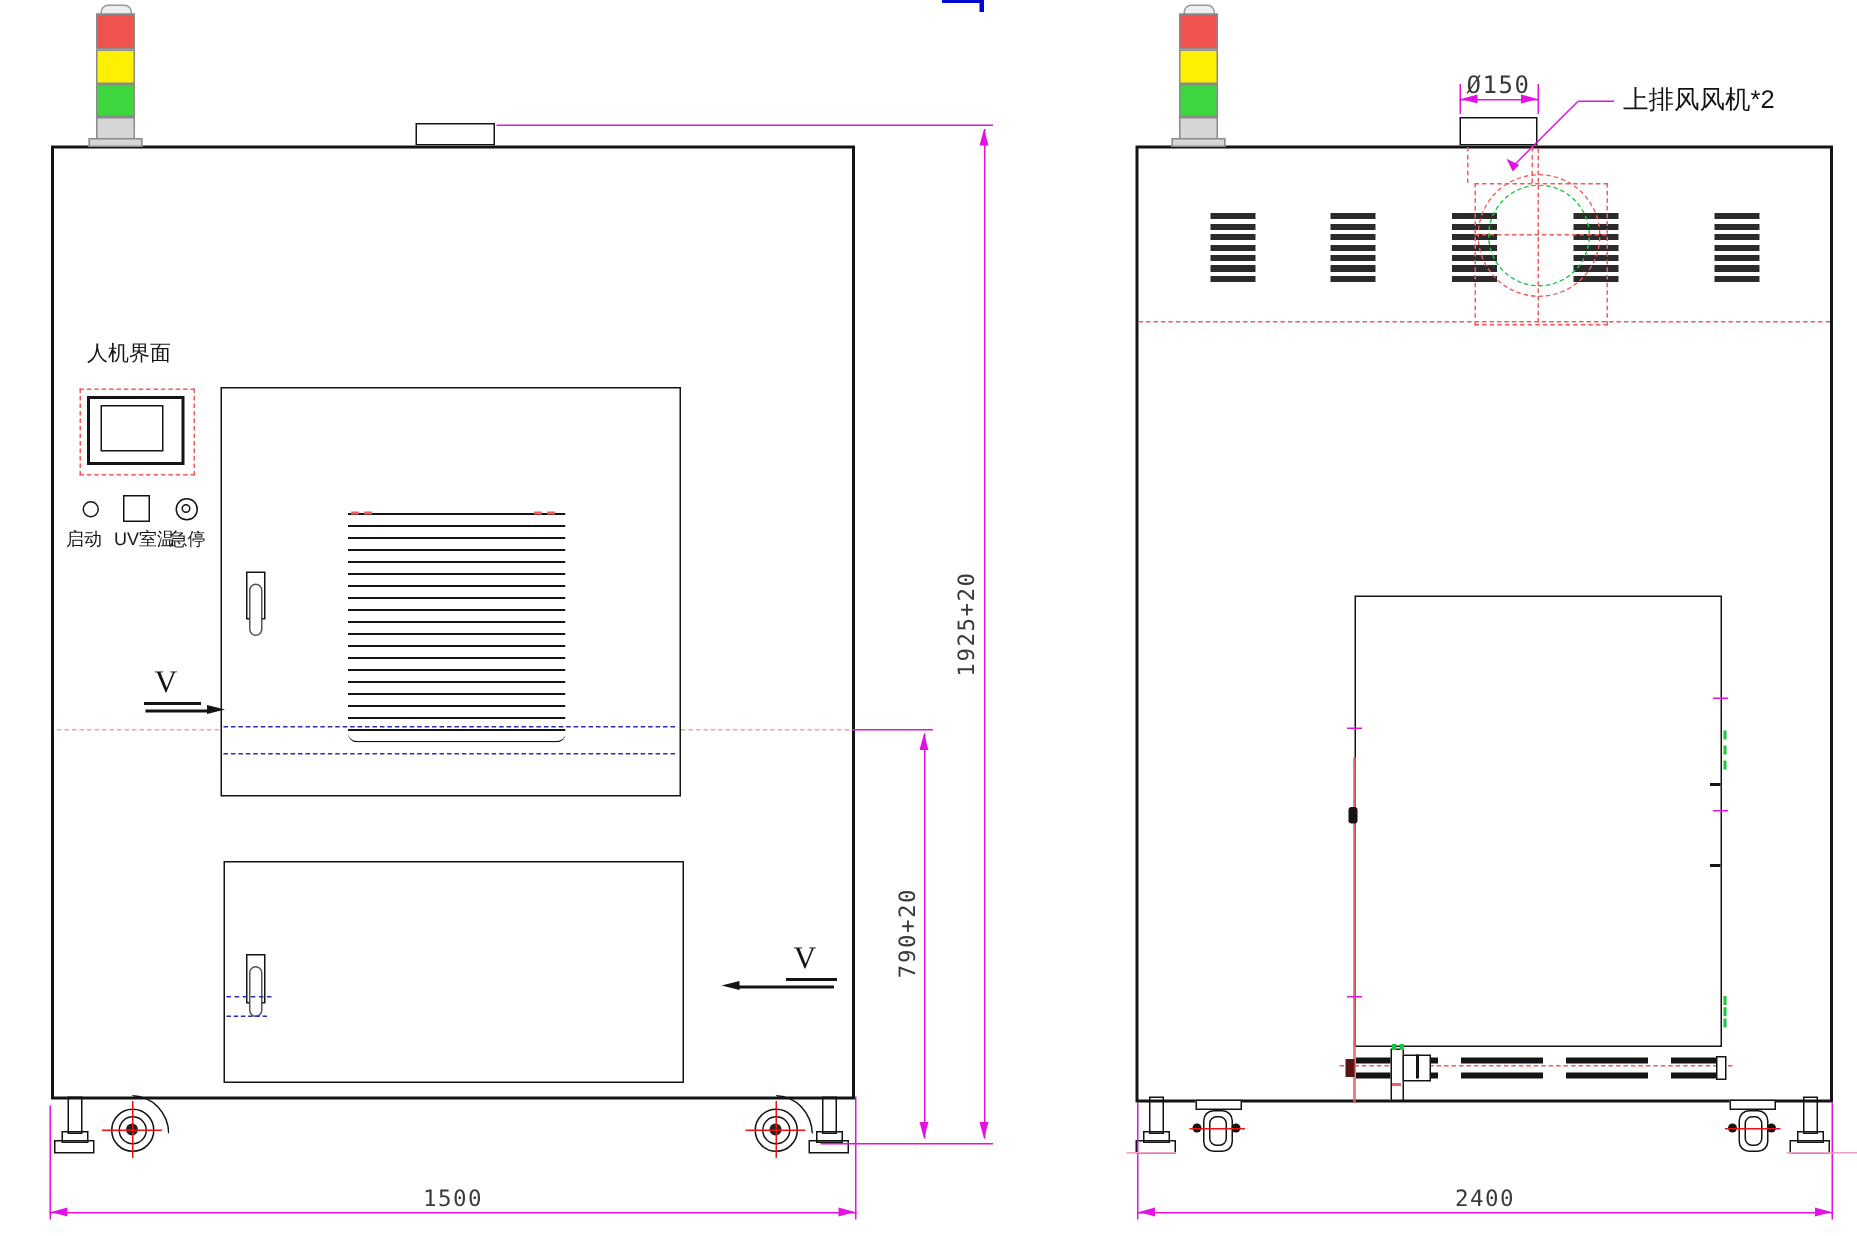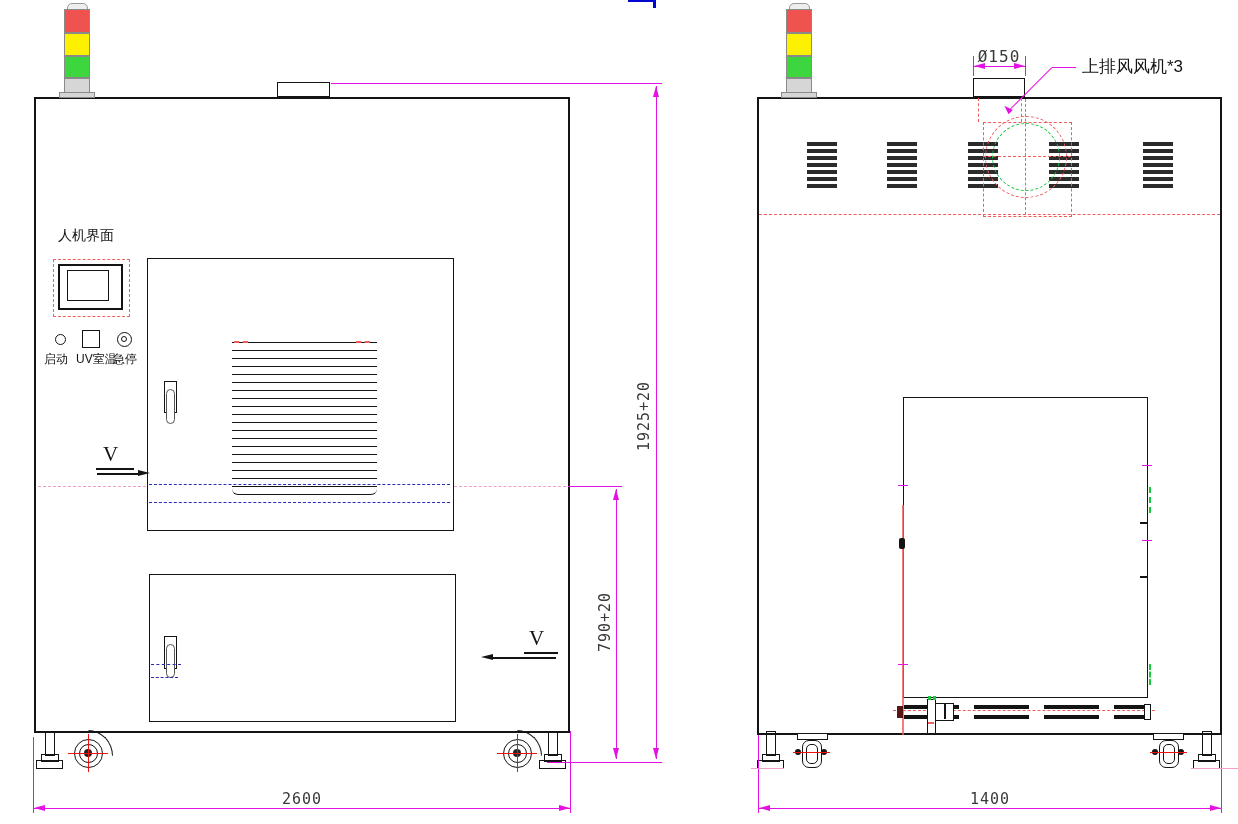--- a/index.html
+++ b/index.html
@@ -127,21 +127,21 @@
       <div class="a b1" style="left:548px;top:731px;width:8px;height:23px;"></div>
       <div class="a b1" style="left:544px;top:754px;width:16px;height:6px;"></div>
       <div class="a b1" style="left:539px;top:760px;width:25px;height:7px;"></div>
     </div>
 
     <div class="a mv" style="left:33px;top:737px;height:76px;"></div>
     <div class="a mv" style="left:570px;top:731px;height:82px;"></div>
     <div class="a mh" style="left:33px;top:808px;width:538px;"></div>
     <div class="a arL" style="left:34px;top:805px;"></div>
     <div class="a arR" style="left:559px;top:805px;"></div>
-    <div class="a dimtext" style="left:270px;top:790px;width:64px;">2600</div>
+    <div class="a dimtext" style="left:270px;top:790px;width:64px;">1500</div>
 
     <div class="a mh" style="left:331px;top:83px;width:331px;"></div>
     <div class="a mh" style="left:568px;top:486px;width:54px;"></div>
     <div class="a mh" style="left:547px;top:762px;width:115px;"></div>
     <div class="a mv" style="left:616px;top:489px;height:270px;"></div>
     <div class="a arU" style="left:613px;top:489px;"></div>
     <div class="a arD" style="left:613px;top:748px;"></div>
     <div class="a dimtext rot" style="left:568px;top:613px;width:74px;">790+20</div>
     <div class="a mv" style="left:656px;top:86px;height:673px;"></div>
     <div class="a arU" style="left:653px;top:86px;"></div>
@@ -169,21 +169,21 @@
     <div class="a mv" style="left:973px;top:56px;height:20px;"></div>
     <div class="a mv" style="left:1025px;top:56px;height:20px;"></div>
     <div class="a mh" style="left:973px;top:66px;width:53px;"></div>
     <div class="a arL" style="left:974px;top:63px;"></div>
     <div class="a arR" style="left:1014px;top:63px;"></div>
     <div class="a dimtext" style="left:969px;top:47px;width:60px;font-size:16px;">Ø150</div>
 
     <div class="a" style="left:1008px;top:111px;width:62px;height:1px;background:var(--dim);transform:rotate(-45deg);transform-origin:left center;"></div>
     <div class="a mh" style="left:1052px;top:67px;width:24px;"></div>
     <div class="a" style="left:1003px;top:106px;width:0;height:0;border-top:3px solid transparent;border-bottom:3px solid transparent;border-right:9px solid var(--dim);transform:rotate(45deg);"></div>
-    <div class="a cjk" style="left:1082px;top:55px;font-size:17px;">上排风风机*3</div>
+    <div class="a cjk" style="left:1082px;top:55px;font-size:17px;">上排风风机*2</div>
 
     <div class="a vent" style="left:807px;top:142px;width:30px;height:49px;"></div>
     <div class="a vent" style="left:887px;top:142px;width:30px;height:49px;"></div>
     <div class="a vent" style="left:968px;top:142px;width:30px;height:49px;"></div>
     <div class="a vent" style="left:1049px;top:142px;width:30px;height:49px;"></div>
     <div class="a vent" style="left:1143px;top:142px;width:30px;height:49px;"></div>
 
     <div class="a" style="left:983px;top:122px;width:87px;height:93px;border:1.4px dashed var(--red);"></div>
     <div class="a circle" style="left:985px;top:116px;width:80px;height:80px;border:1.5px dashed var(--red);"></div>
     <div class="a circle" style="left:992px;top:123px;width:66px;height:66px;border:1.5px dashed var(--green);"></div>
@@ -244,15 +244,15 @@
       <div class="a b1" style="left:1193px;top:760px;width:25px;height:7px;"></div>
     </div>
 
     <div class="a mv" style="left:758px;top:735px;height:78px;"></div>
     <div class="a mv" style="left:1221px;top:735px;height:78px;"></div>
     <div class="a" style="left:751px;top:768px;width:33px;height:1px;background:var(--pink);"></div>
     <div class="a" style="left:1191px;top:768px;width:47px;height:1px;background:var(--pink);"></div>
     <div class="a mh" style="left:758px;top:808px;width:464px;"></div>
     <div class="a arL" style="left:759px;top:805px;"></div>
     <div class="a arR" style="left:1210px;top:805px;"></div>
-    <div class="a dimtext" style="left:958px;top:790px;width:64px;">1400</div>
+    <div class="a dimtext" style="left:958px;top:790px;width:64px;">2400</div>
   </div>
 </div>
 
 </body></html>

